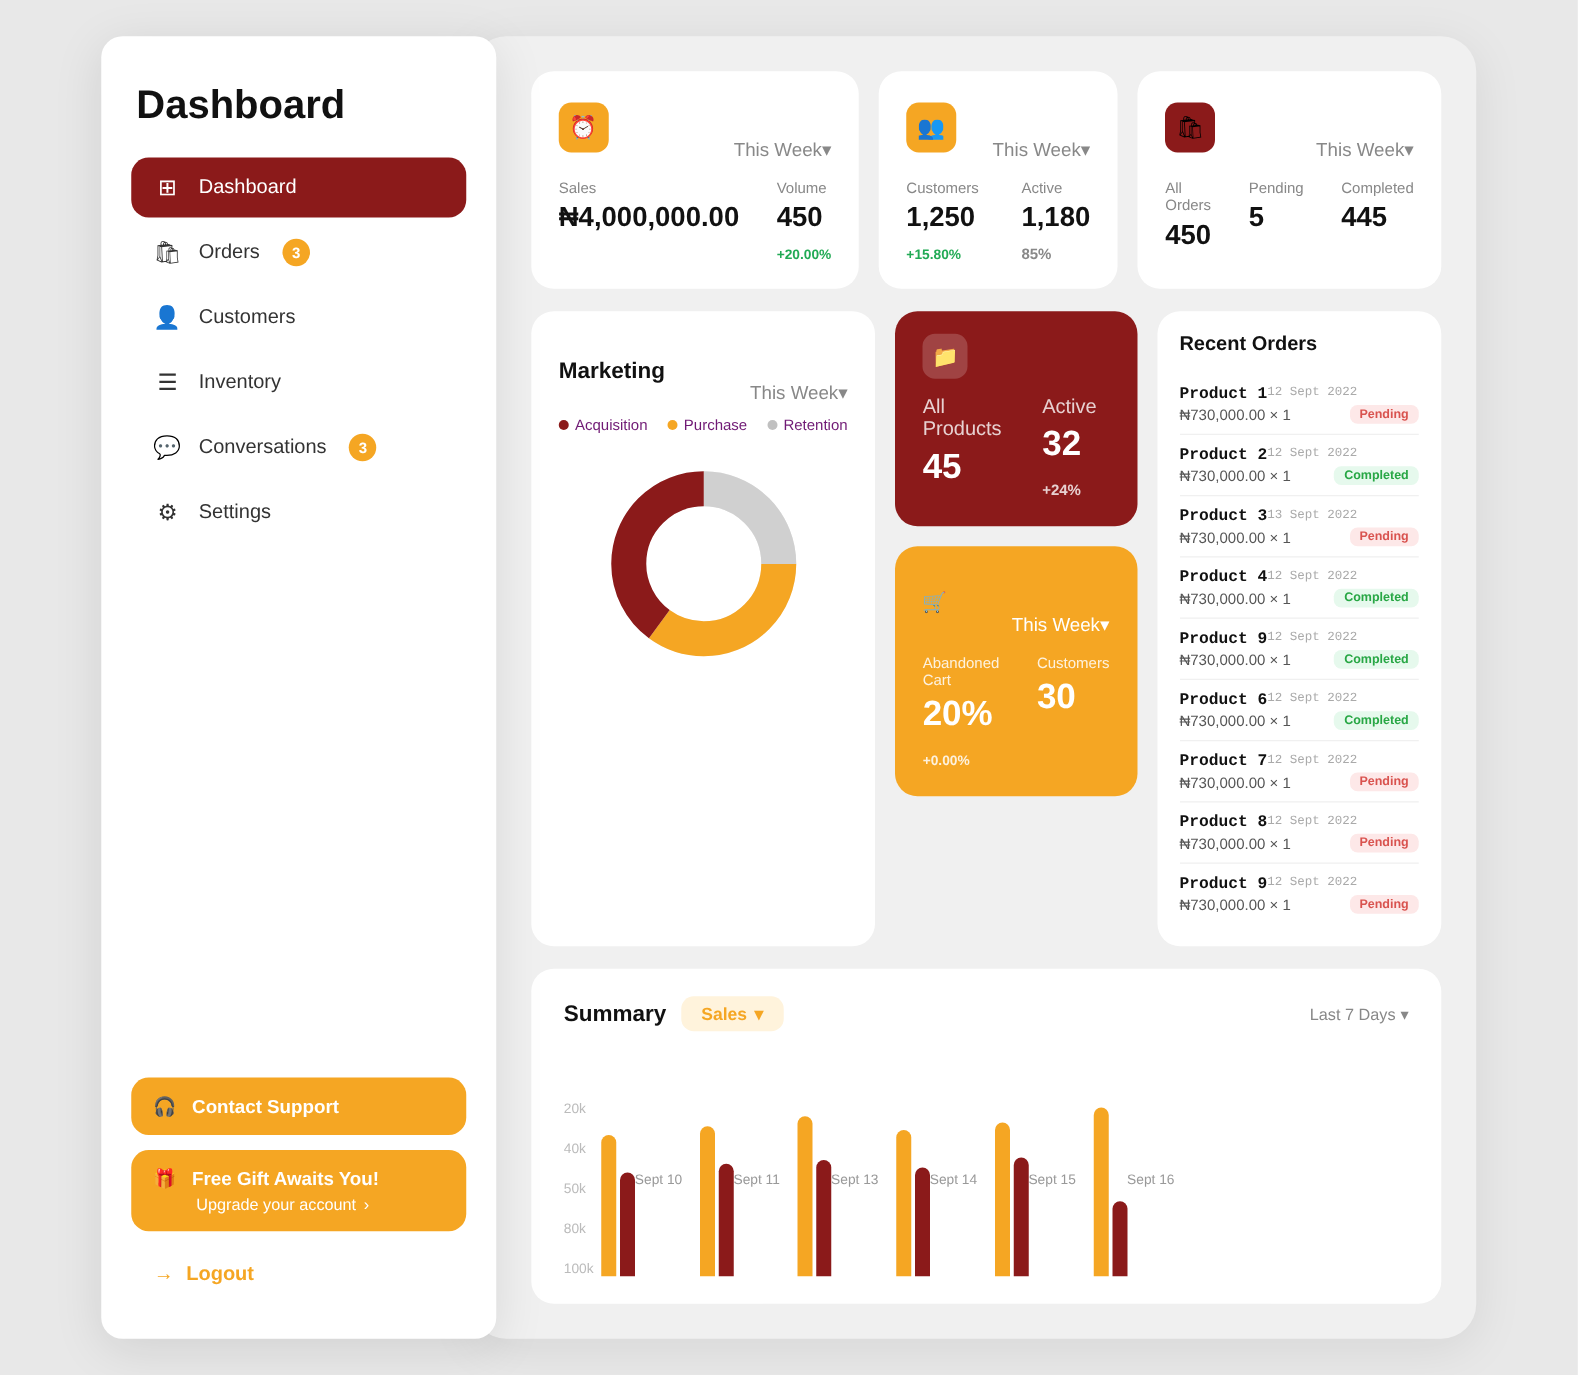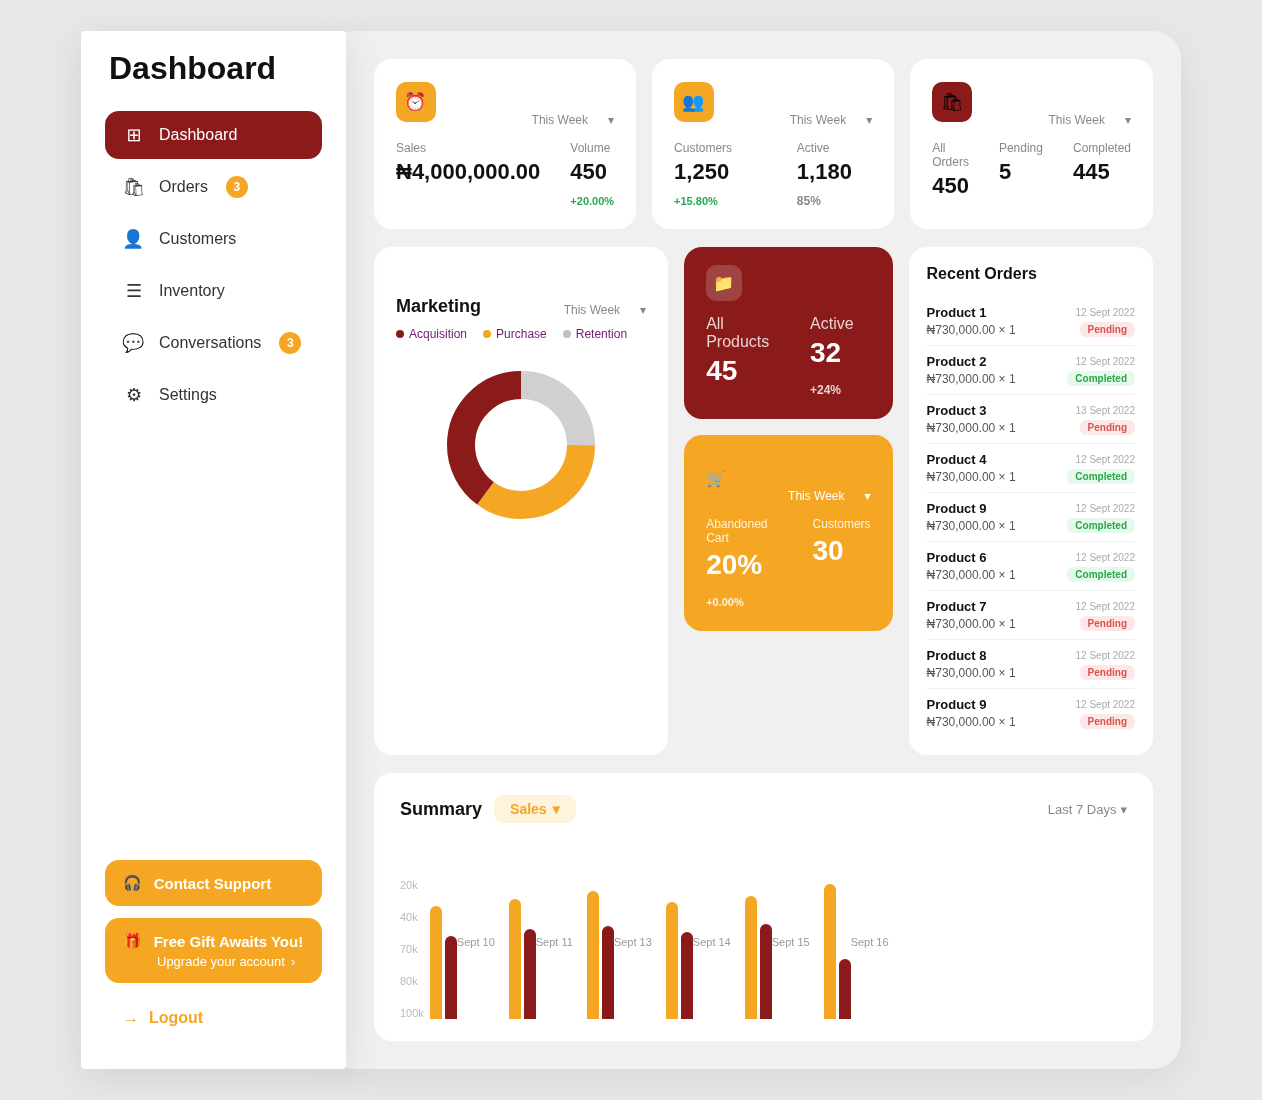--- a/index.html
+++ b/index.html
@@ -15,24 +15,24 @@
 
     .app-container {
       display: flex;
       width: 1100px;
       min-height: 920px;
       position: relative;
     }
 
     
     .sidebar {
-      width: 265px;
+      width: 316px;
       background: #fff;
-      border-radius: 4px;
-      padding: 19px 24px 32px;
+      border-radius: 17px;
+      padding: 36px 24px 32px;
       display: flex;
       flex-direction: column;
       box-shadow: 0 8px 40px rgba(0,0,0,0.10);
       z-index: 2;
       position: relative;
     }
 
     .sidebar-title {
       font-size: 32px;
       font-weight: 800;
@@ -204,22 +204,22 @@
       font-size: 18px;
     }
 
     .stat-card-icon.dark {
       background: #8B1A1A;
     }
 
     .stat-period {
       display: flex;
       align-items: center;
-      gap: 20px;
-      font-size: 12px;
+      gap: 0;
+      font-size: 15px;
       color: #888;
       cursor: pointer;
       margin-top: 36px;
     }
 
     .stat-row {
       display: flex;
       gap: 30px;
     }
 
@@ -257,21 +257,21 @@
     .marketing-card {
       background: #fff;
       border-radius: 18px;
       padding: 20px 22px;
       flex: 1.2;
     }
 
     .marketing-header {
       display: flex;
       justify-content: space-between;
-      align-items: flex-end;
+      align-items: center;
       margin-bottom: 10px;
     }
 
     .marketing-title {
       font-size: 18px;
       font-weight: 700;
       color: #111;
     }
 
     .marketing-legend {
@@ -412,22 +412,23 @@
 
     .order-item {
       border-bottom: 1px solid #f0f0f0;
       padding: 8px 0;
     }
 
     .order-item:last-child { border-bottom: none; }
 
     .order-top {
       display: flex;
-      justify-content: space-between;
-      align-items: center;
+      justify-content: flex-start;
+      align-items: center;
+      font-family: Liberation Mono, monospace;
     }
 
     .order-name {
       font-size: 13px;
       font-weight: 600;
       color: #111;
     }
 
     .order-date {
       font-size: 10px;
@@ -907,21 +908,21 @@
         <div class="summary-period">
           <span>Last 7 Days</span>
           <span>▾</span>
         </div>
       </div>
       <div class="chart-area">
         <div class="chart-y-labels">
 
         <span>100k</span>
             <span>80k</span>
-            <span>70k</span>
+            <span>50k</span>
             <span>40k</span>
             <span>20k</span>
             <span></span>
           </div>
         <div class="bar-chart" id="bar-chart">
 
         <div class="bar-group">
     <div class="bar-wrapper">
       <div class="bar primary" style="height:113px;"></div>
       <div class="bar secondary" style="height:83px;"></div>

